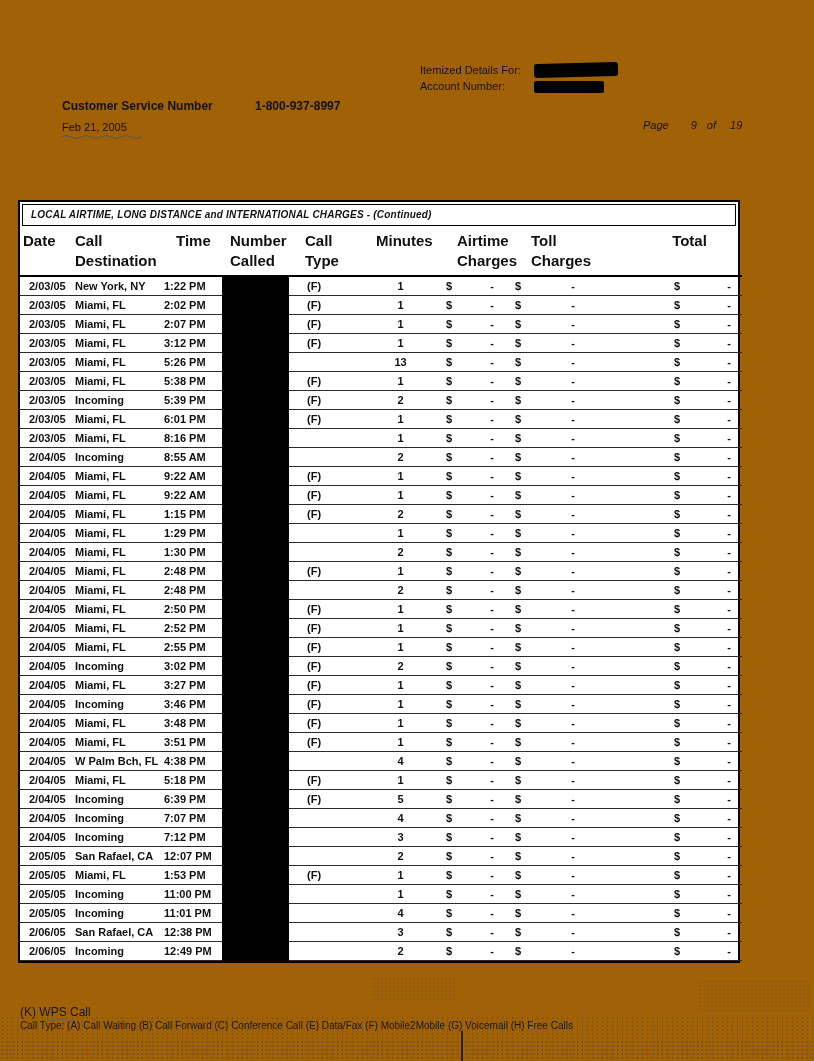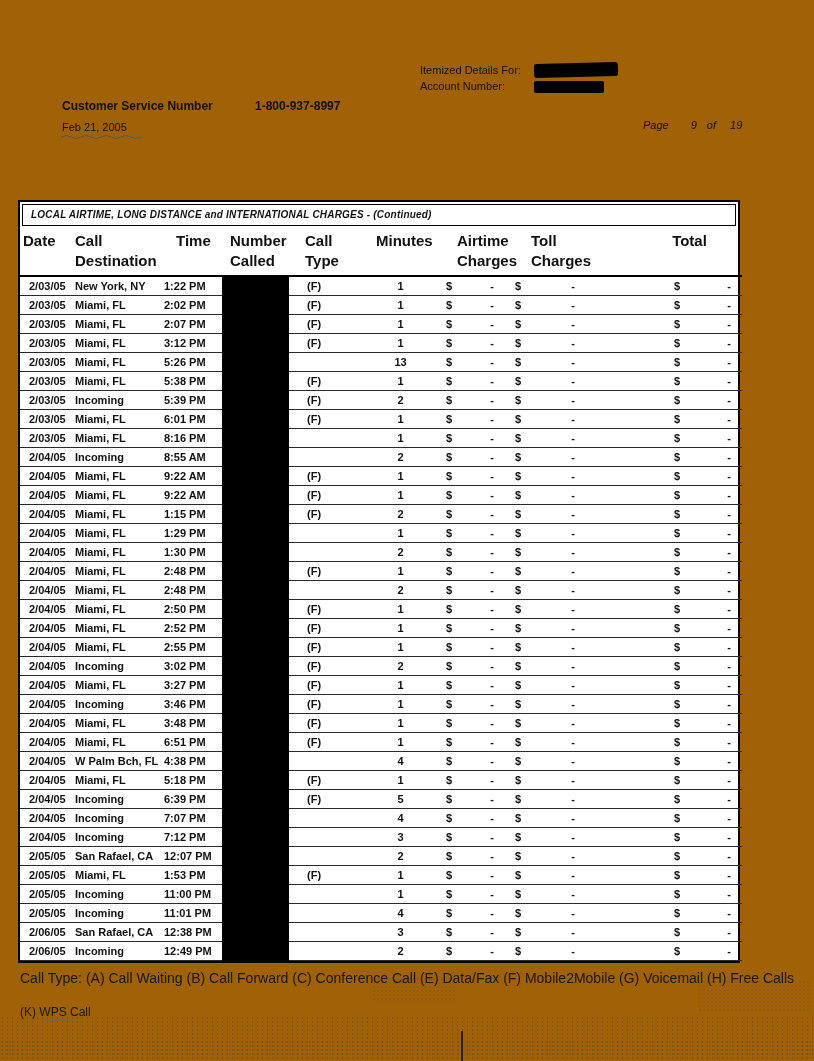--- a/index.html
+++ b/index.html
@@ -58,21 +58,21 @@
   .c-time  { text-align: right; padding-right: 22px; }
   .c-number{ background: #000; border-bottom-color: #000; }
   .c-type  { padding-left: 18px; }
   .c-min   { text-align: center; }
   .charge  { display: flex; justify-content: space-between; }
   .charge-air  { padding: 0 15px 0 7px; }
   .charge-toll { padding: 0 62px 0 6px; }
   .charge-tot  { padding: 0 11px 0 37px; }
 
   
-  .legend { position: absolute; left: 20px; top: 970px; font-size: 14px; color: #161616; }
+  .legend { position: absolute; left: 20px; top: 1020px; font-size: 10px; color: #161616; }
   .wps    { position: absolute; left: 20px; top: 1005px; font-size: 12px; color: #161616; }
   .wps-squiggle { position: absolute; left: 40px; top: 1017px; }
 
   
   .noise-band {
     position: absolute; left: 0; top: 1016px; width: 814px; height: 45px;
     background-image: radial-gradient(circle, rgba(40,40,40,.55) .6px, transparent 1px),
                       radial-gradient(circle, rgba(90,90,90,.4) .5px, transparent .9px);
     background-size: 5px 4px, 7px 6px;
     opacity: .45;
@@ -765,21 +765,21 @@
             <td class="">
               <div class="charge charge-tot">
                 <span>$</span>
                 <span>-</span>
               </div>
             </td>
           </tr>
           <tr>
             <td class="c-date">2/04/05</td>
             <td class="c-dest">Miami, FL</td>
-            <td class="c-time">6:51 PM</td>
+            <td class="c-time">3:51 PM</td>
             <td class="c-number"></td>
             <td class="c-type">(F)</td>
             <td class="c-min">1</td>
             <td class="">
               <div class="charge charge-air">
                 <span>$</span>
                 <span>-</span>
               </div>
             </td>
             <td class="">

